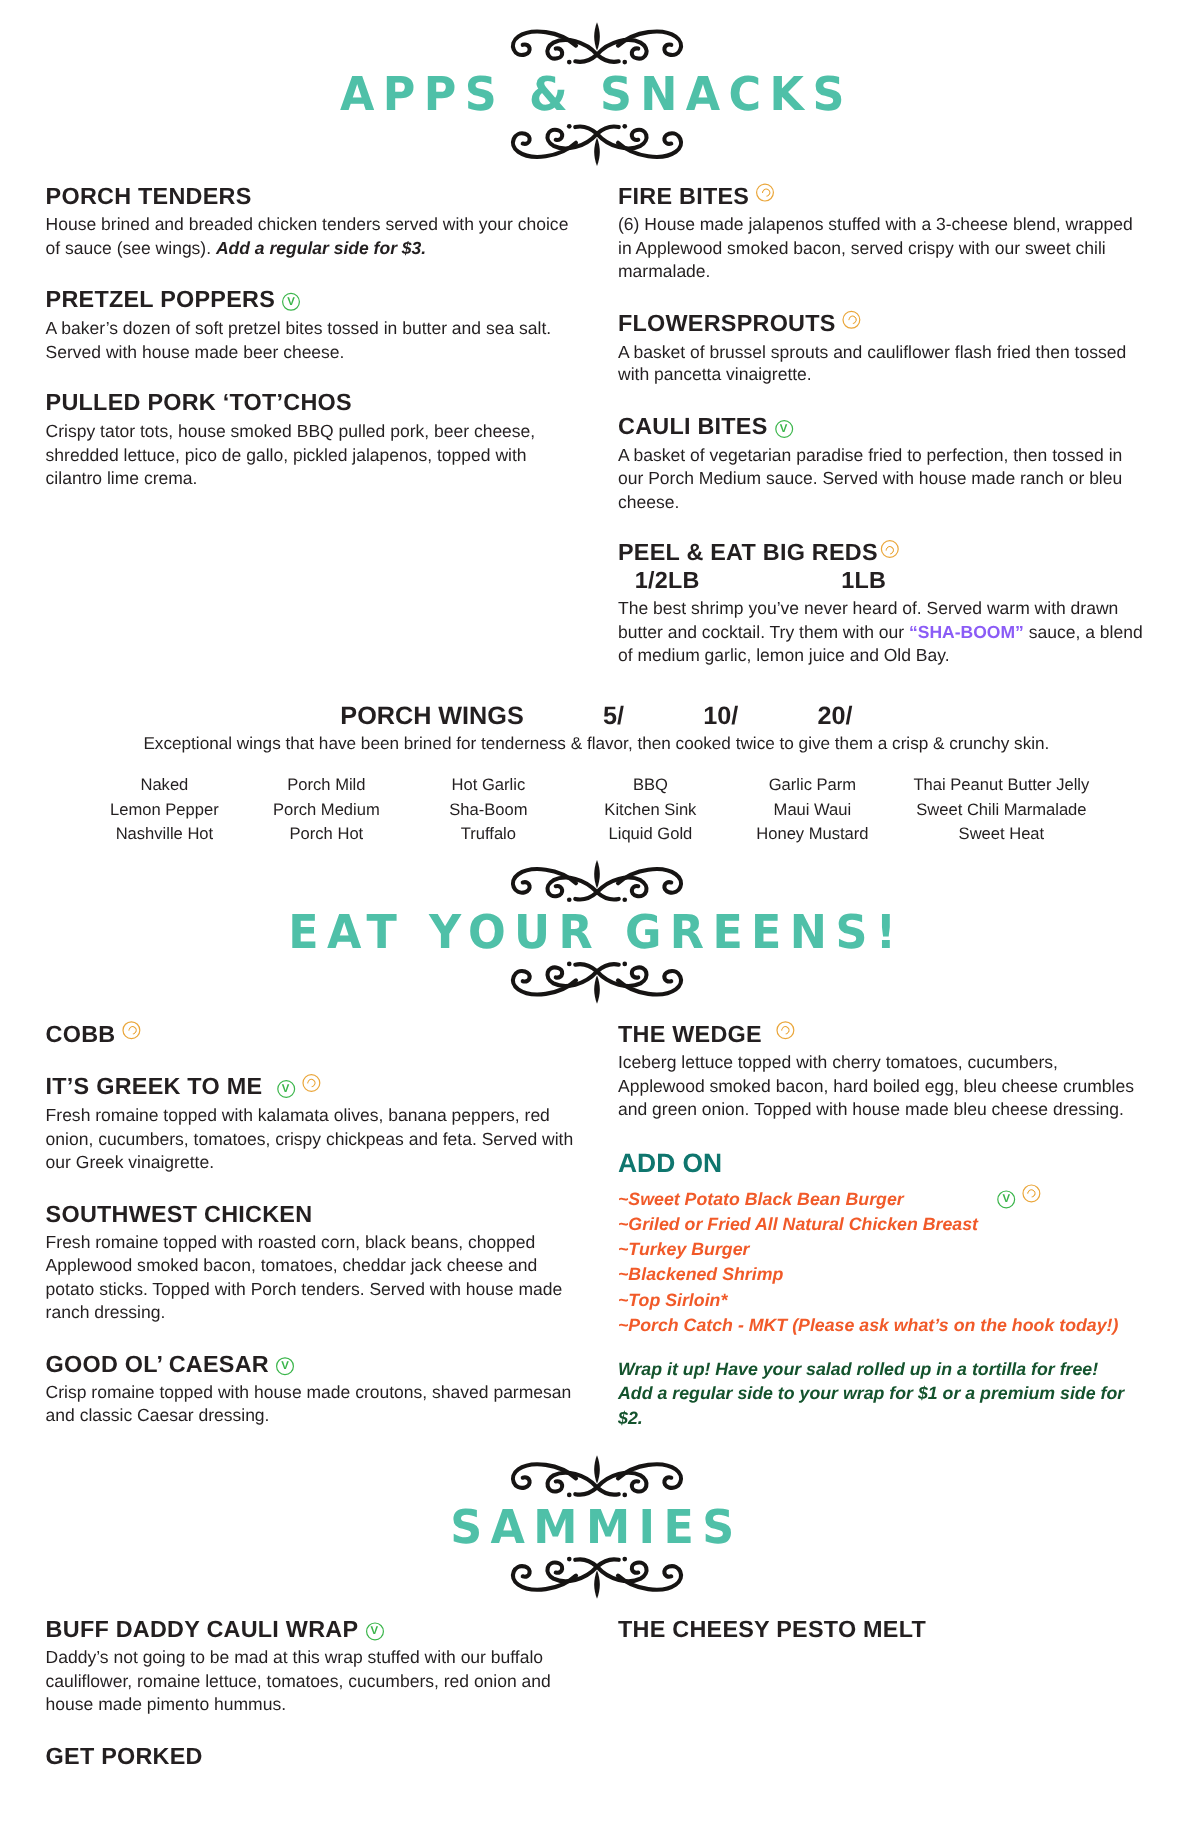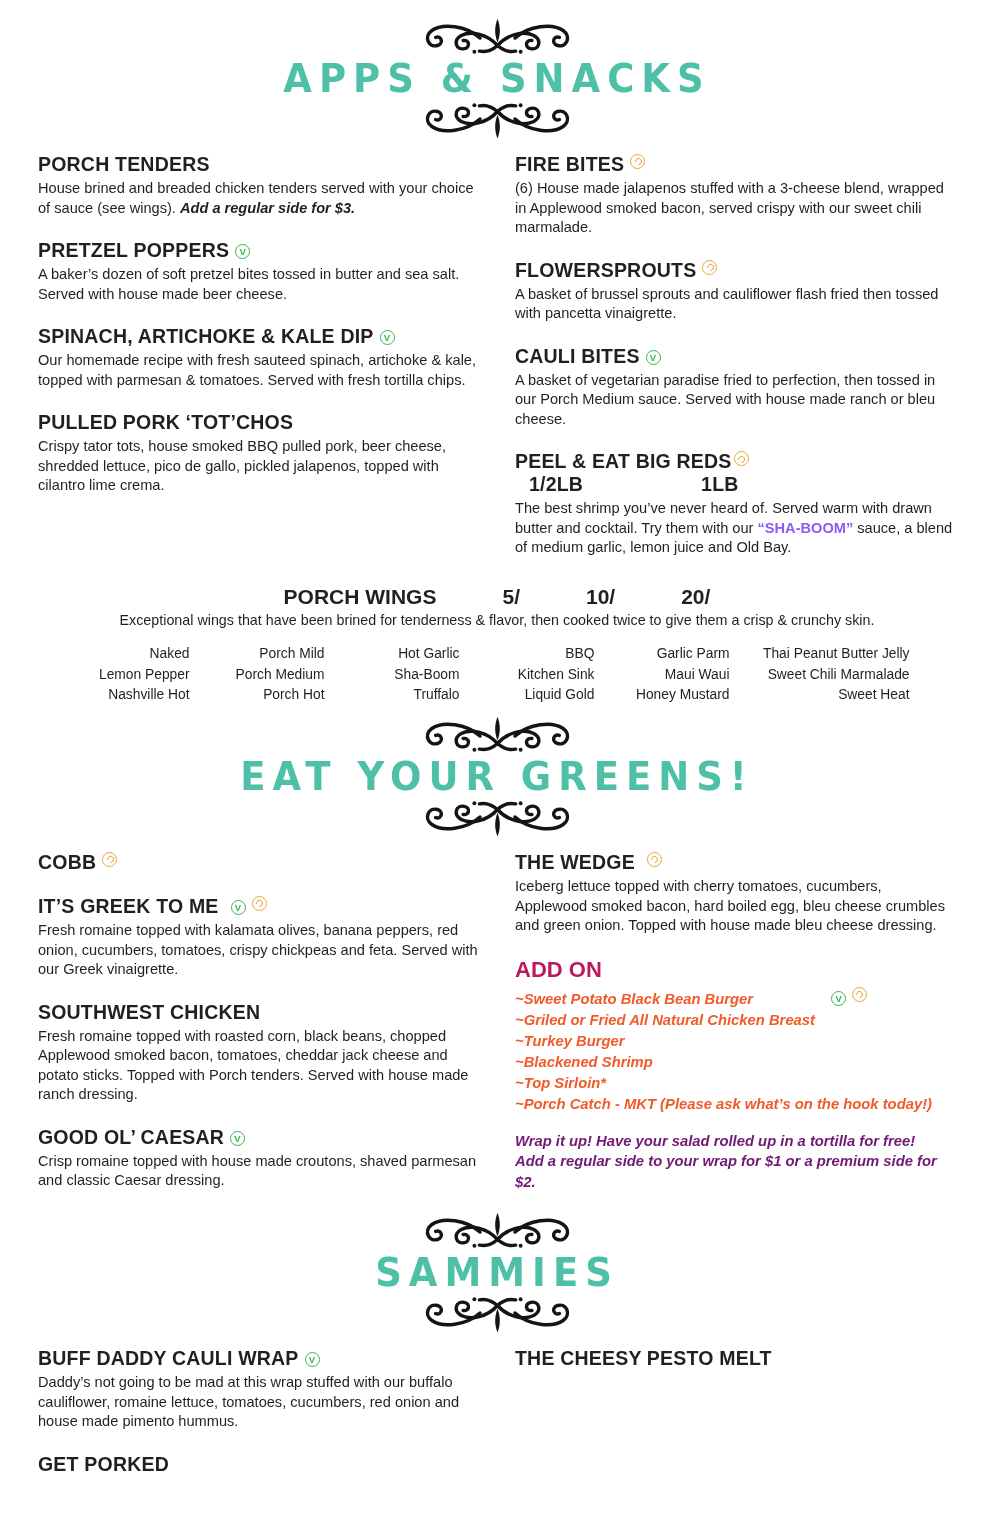--- a/index.html
+++ b/index.html
@@ -47,29 +47,29 @@
   .size{ font-size:19.5px; font-weight:bold; margin-left:14px;text-align:center; }
   .size.size2{ margin-left:118px; }
   
   .wings{ text-align:center; margin:6px 0 10px 0; }
   .wings-titlerow{
     display:flex; justify-content:center; align-items:flex-end; gap:66px;
     font-weight:bold; font-size:21px; font-family:"Liberation Sans",sans-serif;
   }
   .wings-desc{ font-size:14.3px; margin:3px 0 16px 0; }
   .wings-grid{
-    display:flex; justify-content:center; gap:30px; text-align:right;
+    display:flex; justify-content:center; gap:30px; text-align:center;
     font-size:13.8px; line-height:1.5;
   }
   .wings-grid .wcol{ min-width:105px; }
   .wings-grid .wcol:last-child{ min-width:150px; }
   
-  .addon-title{ color:#be185d; font-size:22px; font-weight:bold; margin:18px 0 4px 0; }
+  .addon-title{ color:#0f766e; font-size:22px; font-weight:bold; margin:18px 0 4px 0; }
   .addon-item{ color:#f15a29; font-weight:bold; font-style:italic; font-size:14.8px; line-height:1.42; }
-  .orange-note{ color:#701a75; font-weight:bold; font-style:italic; font-size:14.8px; line-height:1.4; margin-top:16px; }
+  .orange-note{ color:#14532d; font-weight:bold; font-style:italic; font-size:14.8px; line-height:1.4; margin-top:16px; }
 </style>
 </head>
 <body>
 
 <div class="page">
 
   <div class="sec-header">
     <span class="flourish">
 <svg viewBox="0 0 300 64" width="215" height="40" xmlns="http://www.w3.org/2000/svg">
   <g fill="none" stroke="#161413" stroke-width="5.5" stroke-linecap="round">
@@ -105,24 +105,20 @@
 
   <div class="cols">
     <div class="col">
       <div class="item">
         <h3 class="name"><span>PORCH TENDERS</span></h3>
         <p class="desc"><span>House brined and breaded chicken tenders served with your choice of sauce (see wings). </span><span class="it">Add a regular side for $3.</span></p>
       </div>
       <div class="item">
         <h3 class="name"><span>PRETZEL POPPERS</span><span class="badge veg">V</span></h3>
         <p class="desc">A baker’s dozen of soft pretzel bites tossed in butter and sea salt. Served with house made beer cheese.</p>
-      </div>
-      <div class="item">
-        <h3 class="name"><span>SPINACH, ARTICHOKE &amp; KALE DIP</span><span class="badge veg">V</span></h3>
-        <p class="desc">Our homemade recipe with fresh sauteed spinach, artichoke &amp; kale, topped with parmesan &amp; tomatoes. Served with fresh tortilla chips.</p>
       </div>
       <div class="item">
         <h3 class="name"><span>PULLED PORK ‘TOT’CHOS</span></h3>
         <p class="desc">Crispy tator tots, house smoked BBQ pulled pork, beer cheese, shredded lettuce, pico de gallo, pickled jalapenos, topped with cilantro lime crema.</p>
       </div>
     </div>
 
     <div class="col">
       <div class="item">
         <h3 class="name"><span>FIRE BITES</span><span class="badge gold"></span></h3>

